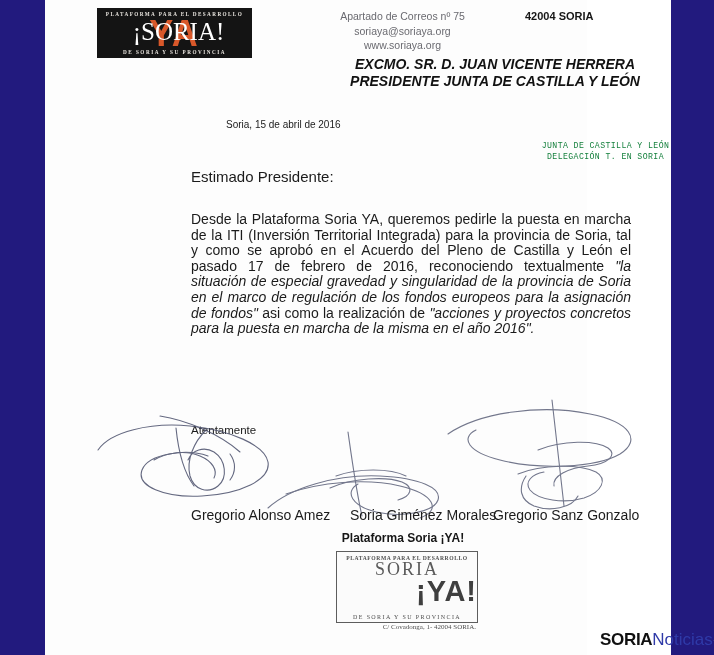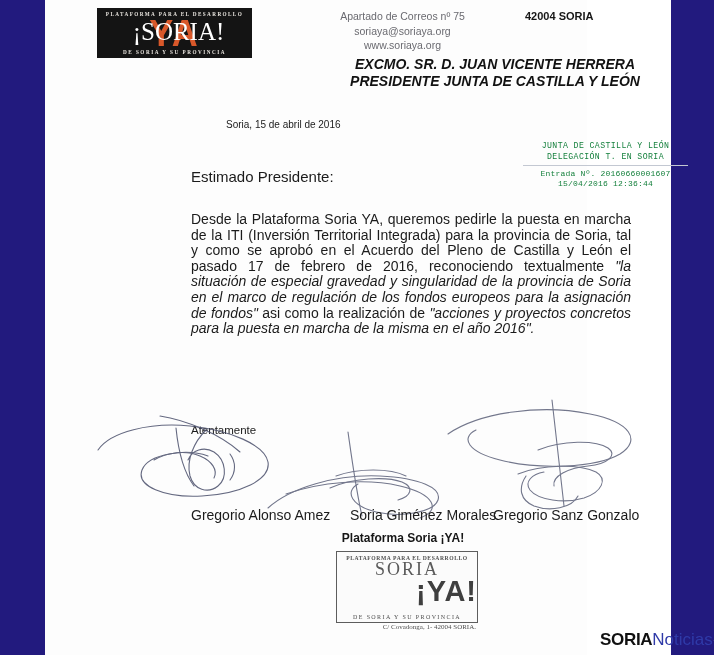--- a/index.html
+++ b/index.html
@@ -344,24 +344,20 @@
       <div>EXCMO. SR. D. JUAN VICENTE HERRERA</div>
       <div>PRESIDENTE  JUNTA DE CASTILLA Y LEÓN</div>
     </div>
 
     <div class="date-line">Soria, 15  de abril de 2016</div>
     <div class="salutation">Estimado Presidente:</div>
 
     <div class="stamp">
       <div class="s-org">JUNTA DE CASTILLA Y LEÓN</div>
       <div class="s-org">DELEGACIÓN T. EN SORIA</div>
-      <div class="s-sep">
-        <div class="s-num">Entrada Nº. 20160660001607</div>
-        <div class="s-num">15/04/2016 12:36:44</div>
-      </div>
     </div>
 
     <div class="body-text p1"><span>Desde la Plataforma Soria YA, queremos pedirle la puesta en marcha de la ITI (Inversión Territorial Integrada) para la provincia de Soria, tal y como se aprobó en el Acuerdo del Pleno de Castilla y León el pasado 17 de febrero de 2016, reconociendo textualmente </span><i>"la situación de especial gravedad y singularidad de la provincia de Soria en el marco de regulación de los fondos europeos para la asignación de fondos"</i><span> asi como la realización de </span><i>"acciones y proyectos concretos para la puesta en marcha de la misma en el año 2016".</i></div>
 
 
 
     <div class="closing">Atentamente</div>
 
     <svg class="sig-layer" viewBox="0 0 626 135">
       <g fill="none" stroke="#4a4f6b" stroke-width="1.1" stroke-linecap="round" opacity="0.85">

